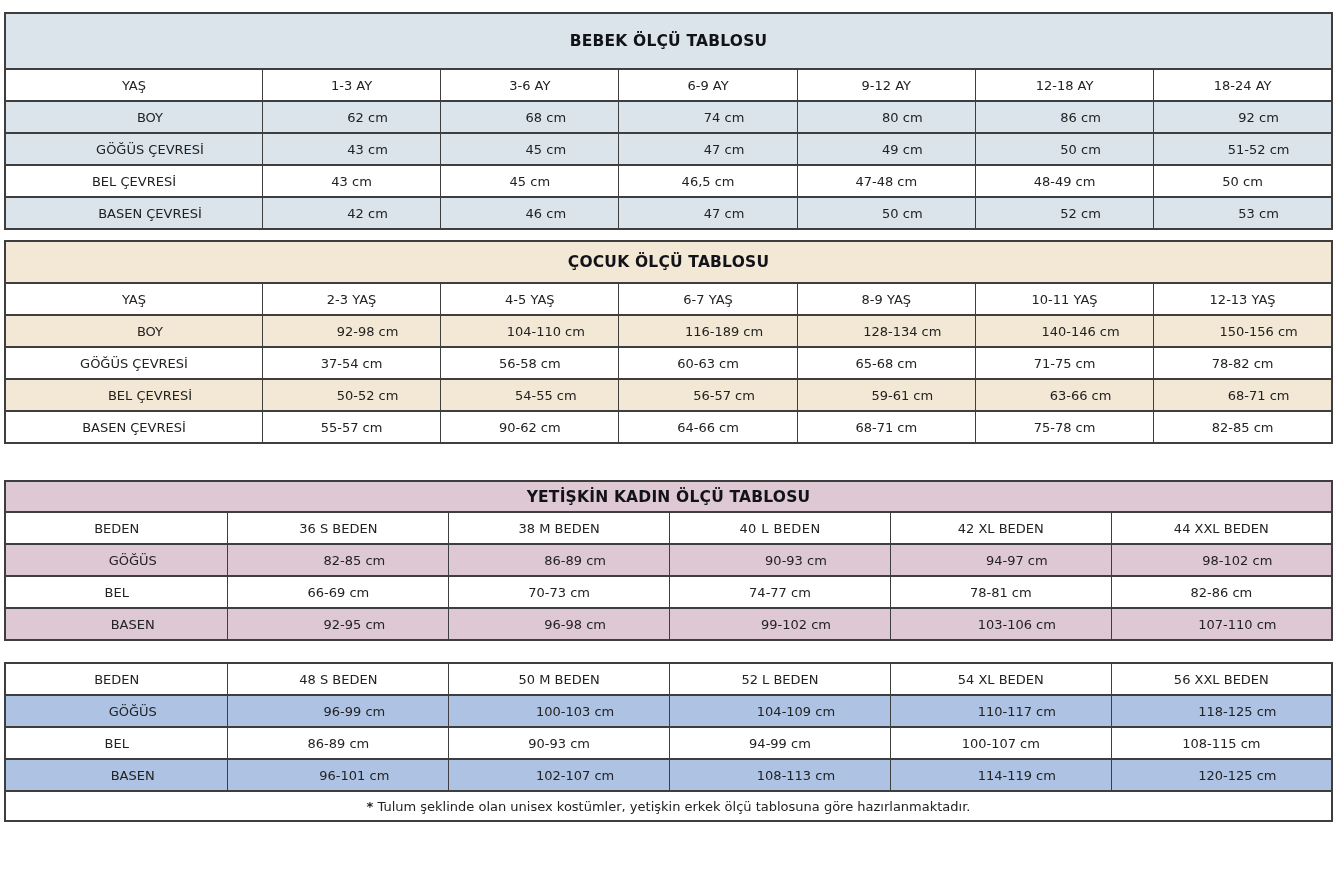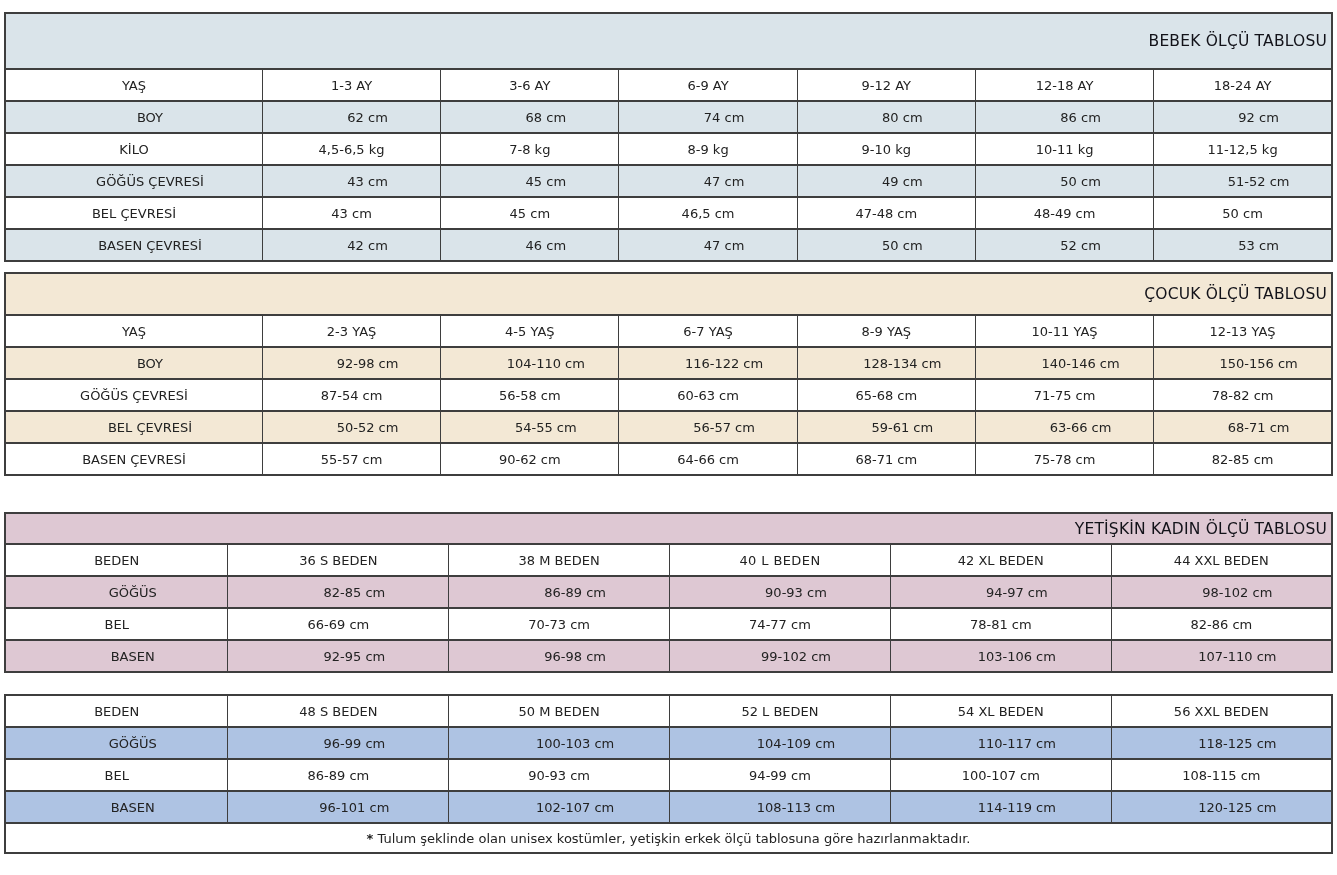--- a/index.html
+++ b/index.html
@@ -25,25 +25,24 @@
     text-align: center;
     vertical-align: middle;
     font-size: 13px;
     color: #222222;
     padding: 1px 4px;
     overflow: hidden;
     white-space: nowrap;
   }
   tr.title-row td {
     background: var(--accent);
-    font-weight: normal;
+    font-weight: bold;
     font-size: 15.5px;
     color: #121219;
     letter-spacing: 0.2px;
-    text-align: right;
   }
   .t-bebek tr.title-row td { height: 52px; }
   .t-cocuk tr.title-row td { height: 38px; }
   .t-kadin tr.title-row td, .t-erkek tr.title-row td { height: 27px; }
   tr.data-row td { height: 28px; }
   tr.data-row.shaded td { background: var(--accent); padding-left: 36px; }
   td.muted {
     color: #56565e;
     font-weight: 400;
     letter-spacing: 0.4px;
@@ -92,29 +91,20 @@
         </tr>
         <tr class="data-row shaded">
           <td class="row-label">BOY</td>
           <td>62 cm</td>
           <td>68 cm</td>
           <td>74 cm</td>
           <td>80 cm</td>
           <td>86 cm</td>
           <td>92 cm</td>
         </tr>
-        <tr class="data-row">
-          <td class="row-label">KİLO</td>
-          <td>4,5-6,5 kg</td>
-          <td>7-8 kg</td>
-          <td>8-9 kg</td>
-          <td>9-10 kg</td>
-          <td>10-11 kg</td>
-          <td>11-12,5 kg</td>
-        </tr>
         <tr class="data-row shaded">
           <td class="row-label">GÖĞÜS ÇEVRESİ</td>
           <td>43 cm</td>
           <td>45 cm</td>
           <td>47 cm</td>
           <td>49 cm</td>
           <td>50 cm</td>
           <td>51-52 cm</td>
         </tr>
         <tr class="data-row">
@@ -157,28 +147,28 @@
           <td>4-5 YAŞ</td>
           <td>6-7 YAŞ</td>
           <td>8-9 YAŞ</td>
           <td>10-11 YAŞ</td>
           <td>12-13 YAŞ</td>
         </tr>
         <tr class="data-row shaded">
           <td class="row-label">BOY</td>
           <td>92-98 cm</td>
           <td>104-110 cm</td>
-          <td>116-122 cm</td>
+          <td>116-189 cm</td>
           <td>128-134 cm</td>
           <td>140-146 cm</td>
           <td>150-156 cm</td>
         </tr>
         <tr class="data-row">
           <td class="row-label">GÖĞÜS ÇEVRESİ</td>
-          <td>87-54 cm</td>
+          <td>37-54 cm</td>
           <td>56-58 cm</td>
           <td>60-63 cm</td>
           <td>65-68 cm</td>
           <td>71-75 cm</td>
           <td>78-82 cm</td>
         </tr>
         <tr class="data-row shaded">
           <td class="row-label">BEL ÇEVRESİ</td>
           <td>50-52 cm</td>
           <td>54-55 cm</td>

